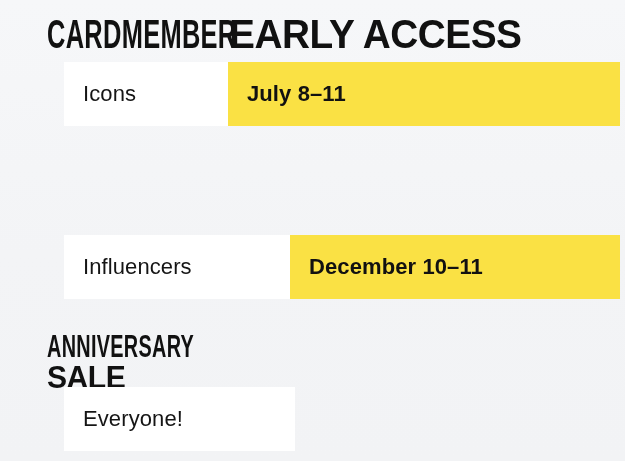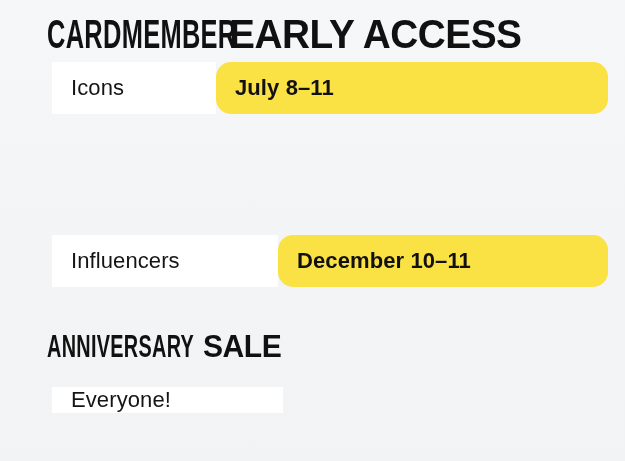--- a/index.html
+++ b/index.html
@@ -58,36 +58,37 @@
     width: 290px;
   }
   #heading-early .word-wide {
     font-size: 40px;
     margin-left: -108px;
   }
 
   #heading-anniversary {
     top: 330px;
     font-size: 32px;
+    flex-direction: column;
   }
   #heading-anniversary .word-condensed {
     font-size: 32px;
     width: 248px;
   }
   #heading-anniversary .word-wide {
     font-size: 31px;
     margin-left: -92px;
   }
 
   
   .row {
     position: absolute;
-    left: 52px;
+    left: 64px;
     width: 556px;
-    height: 52px;
+    height: 64px;
     display: flex;
     align-items: stretch;
   }
   .row-label {
     background: #ffffff;
     display: flex;
     align-items: center;
     box-sizing: border-box;
     padding-left: 19px;
     flex: 0 0 auto;
@@ -100,38 +101,37 @@
     letter-spacing: 0.1px;
     white-space: nowrap;
   }
   .row-bar {
     background: #fae144;
     flex: 1 1 auto;
     display: flex;
     align-items: center;
     box-sizing: border-box;
     padding-left: 19px;
-    border-radius: 15px;
   }
   .row-bar-text {
     font-family: "Liberation Sans", sans-serif;
     font-size: 22px;
     font-weight: 700;
     color: #111111;
     letter-spacing: 0.1px;
     white-space: nowrap;
   }
 
   #row-icons        { top: 62px;  }
   #row-icons .row-label        { width: 164px; }
   #row-ambassadors  { top: 149px; }
   #row-ambassadors .row-label  { width: 196px; }
   #row-influencers  { top: 235px; text-align: right; }
   #row-influencers .row-label  { width: 226px; }
-  #row-everyone     { top: 387px; flex-direction: column; }
+  #row-everyone     { top: 387px; }
   #row-everyone .row-label     { width: 231px; }
 </style>
 </head>
 <body>
 
 <div class="poster">
 
   <div class="heading" id="heading-early">
     <span class="word-condensed">CARDMEMBER</span>
     <span class="word-wide">EARLY ACCESS</span>

